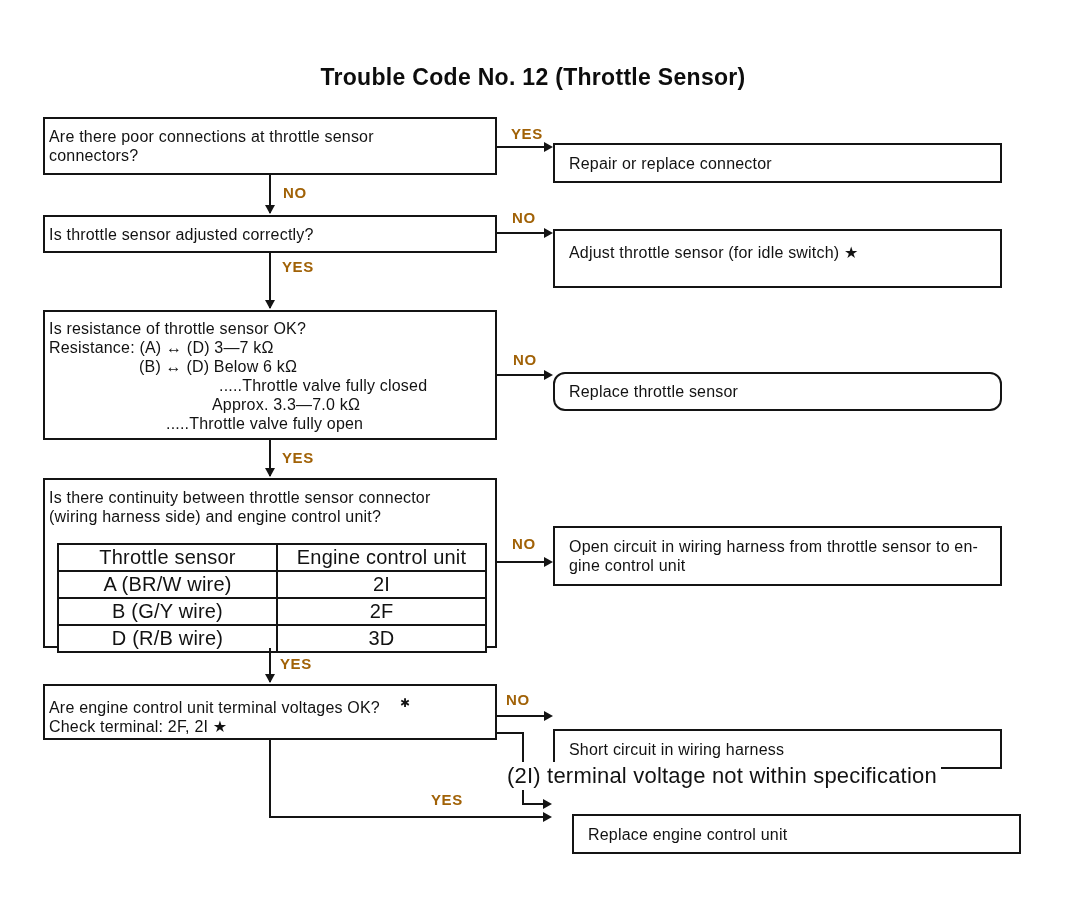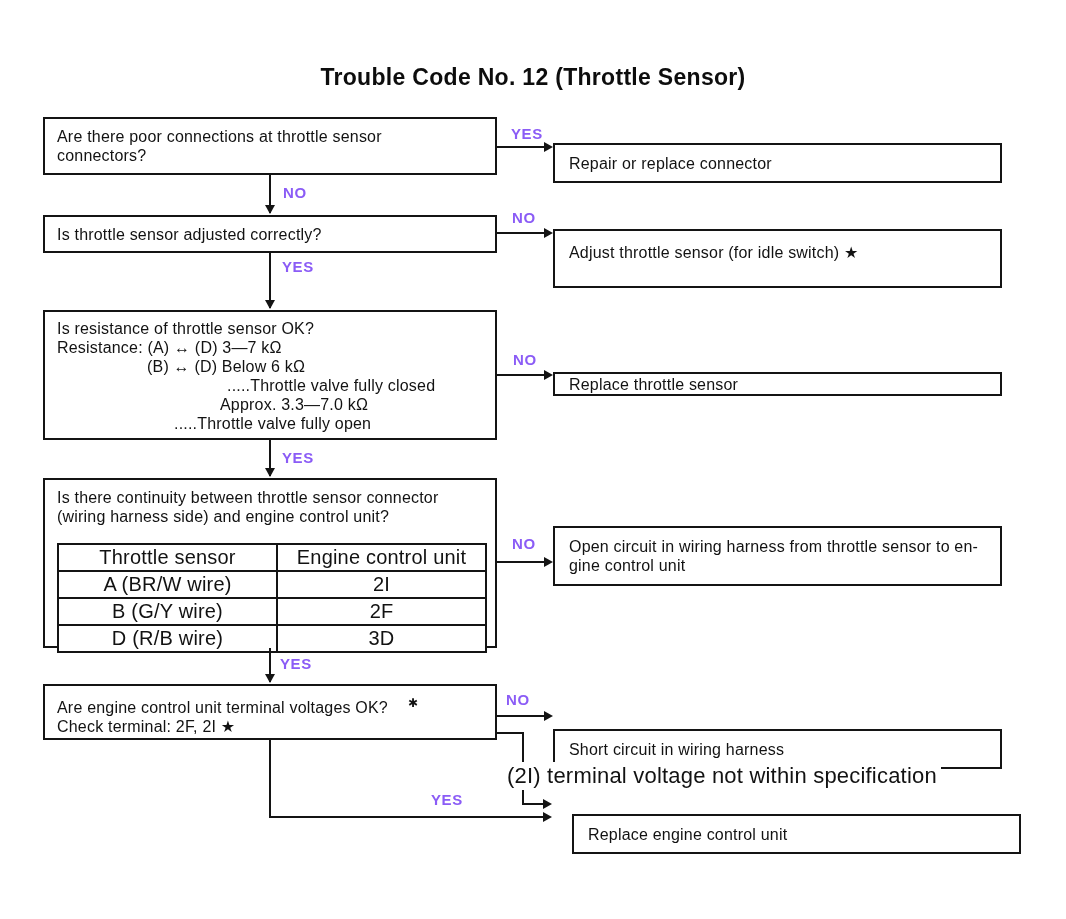--- a/index.html
+++ b/index.html
@@ -9,28 +9,28 @@
     overflow:hidden;
   }
   .title{
     position:absolute;top:64px;left:0;width:100%;text-align:center;
     font-size:23px;font-weight:800;letter-spacing:.3px;margin:0;color:#0d0d0d;
   }
   .box{
     position:absolute;border:2px solid #141414;background:#ffffff;
     box-sizing:border-box;font-size:16px;line-height:19px;letter-spacing:.2px;
   }
-  .qbox{left:43px;width:454px;padding:8px 12px;}
+  .qbox{left:43px;width:454px;padding:8px 4px;}
   .abox{left:553px;width:449px;display:flex;flex-direction:column;justify-content:center;padding:4px 14px;margin-top:16px;}
   .hline,.vline{position:absolute;background:#141414;}
   .hline{height:2px;}
   .vline{width:2px;}
   .ar{position:absolute;width:0;height:0;border-top:5px solid transparent;border-bottom:5px solid transparent;border-left:9px solid #141414;}
   .ad{position:absolute;width:0;height:0;border-left:5px solid transparent;border-right:5px solid transparent;border-top:9px solid #141414;}
-  .lbl{position:absolute;font-weight:bold;font-size:15px;letter-spacing:.6px;color:#8b5cf6;background:#ffffff;padding:0 3px;text-align:center;}
+  .lbl{position:absolute;font-weight:bold;font-size:15px;letter-spacing:.6px;color:#a16207;background:#ffffff;padding:0 3px;text-align:center;}
   .note{position:absolute;font-size:22px;letter-spacing:.2px;background:#ffffff;padding:1px 4px;z-index:5;}
   .q3line{white-space:nowrap;}
   .ctable{
     position:absolute;left:57px;top:543px;width:430px;height:95px;
     border-collapse:collapse;table-layout:fixed;font-size:20px;background:#fff;
   }
   .ctable th,.ctable td{
     border:2px solid #141414;text-align:center;font-weight:normal;
     padding:1px 2px;height:21px;letter-spacing:.2px;
   }
@@ -62,21 +62,21 @@
 
   <div class="box qbox" style="top:310px;height:130px;padding-top:7px;line-height:19px;">
     <div class="q3line">Is resistance of throttle sensor OK?</div>
     <div class="q3line">Resistance: (A) ↔ (D) 3—7 kΩ</div>
     <div class="q3line" style="margin-left:90px;">(B) ↔ (D) Below 6 kΩ</div>
     <div class="q3line" style="margin-left:170px;">.....Throttle valve fully closed</div>
     <div class="q3line" style="margin-left:163px;">Approx. 3.3—7.0 kΩ</div>
     <div class="q3line" style="margin-left:117px;">.....Throttle valve fully open</div>
   </div>
 
-  <div class="box abox" style="top:356px;height:24px;">
+  <div class="box abox" style="top:356px;height:39px;border-radius:12px;">
     <div>Replace throttle sensor</div>
   </div>
 
   <div class="box qbox" style="top:478px;height:170px;">
     <div>Is there continuity between throttle sensor connector</div>
     <div>(wiring harness side) and engine control unit?</div>
   </div>
 
   <table class="ctable">
     <tbody>

